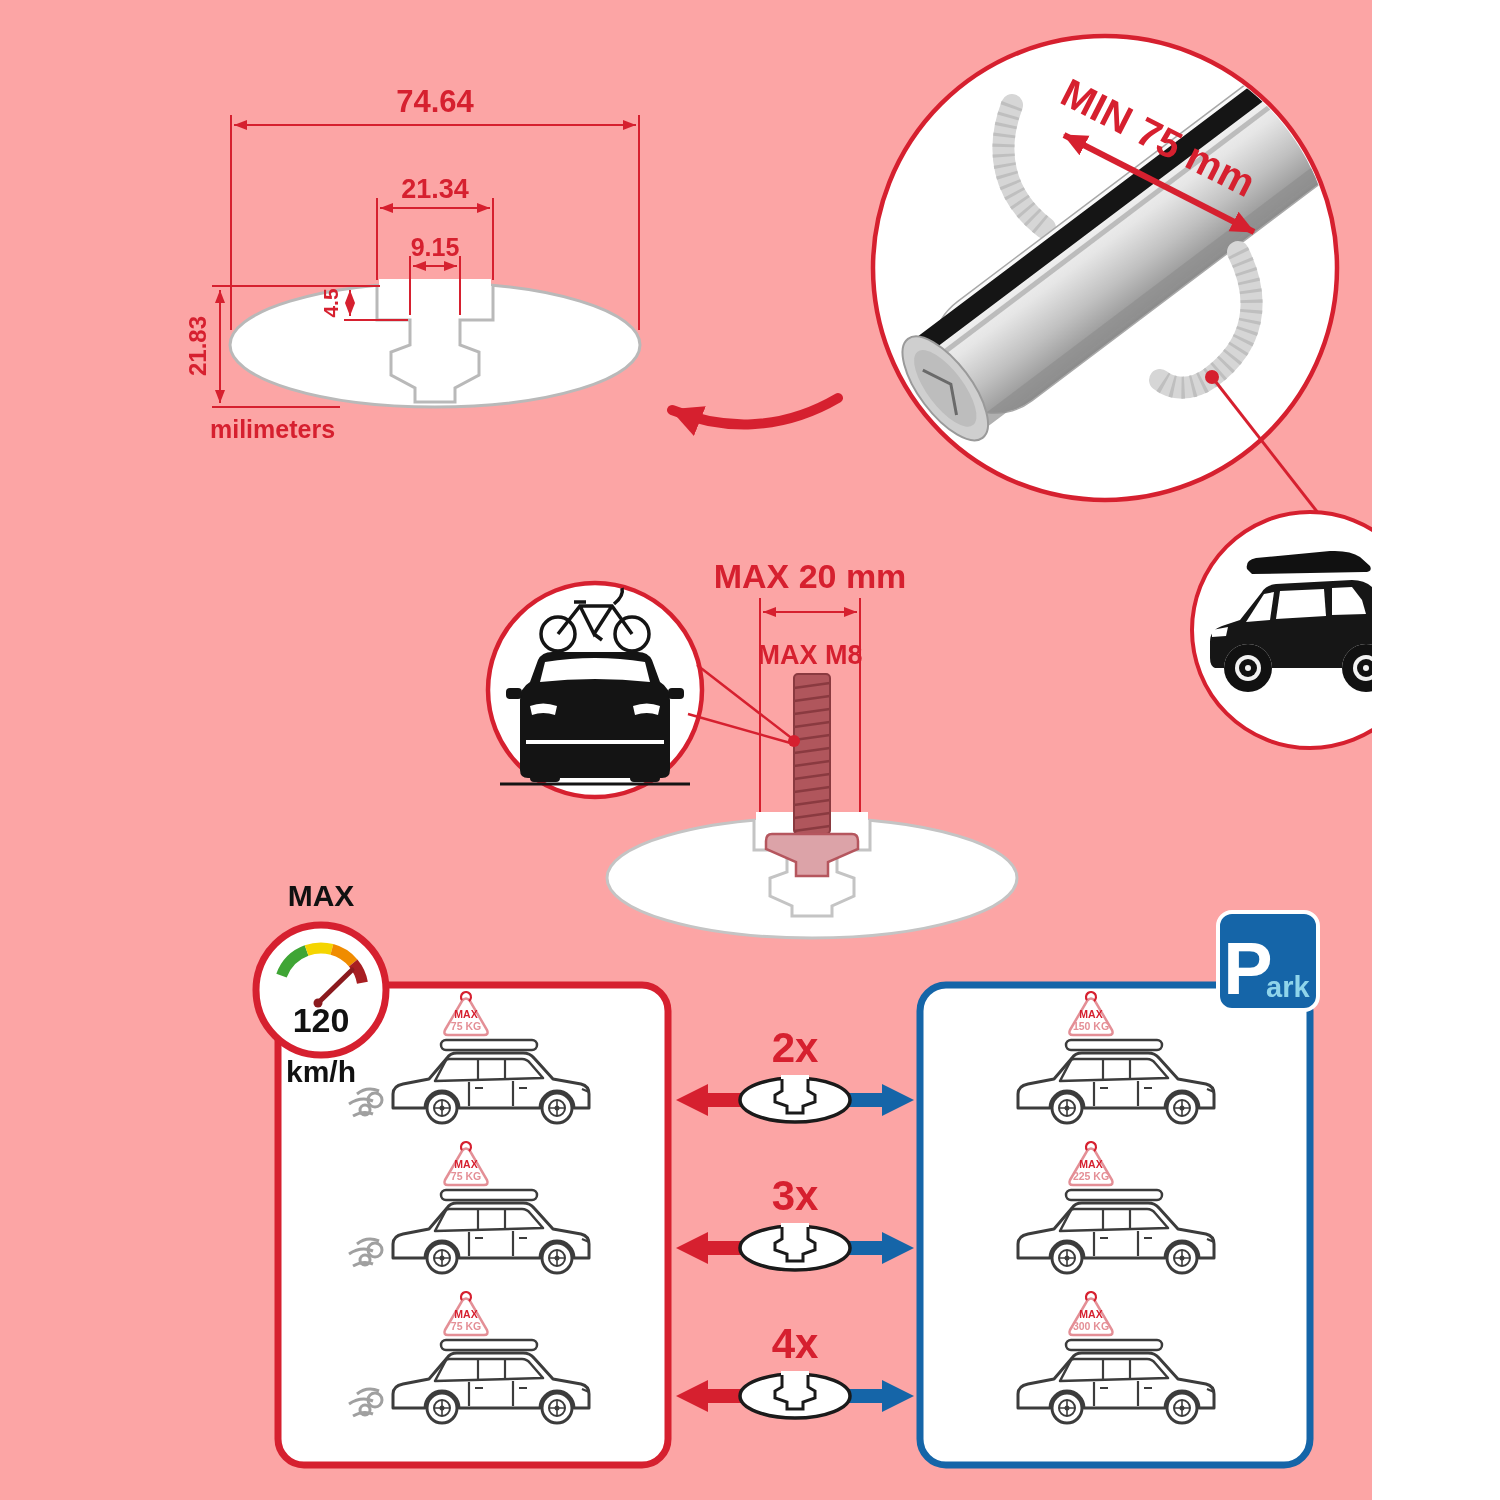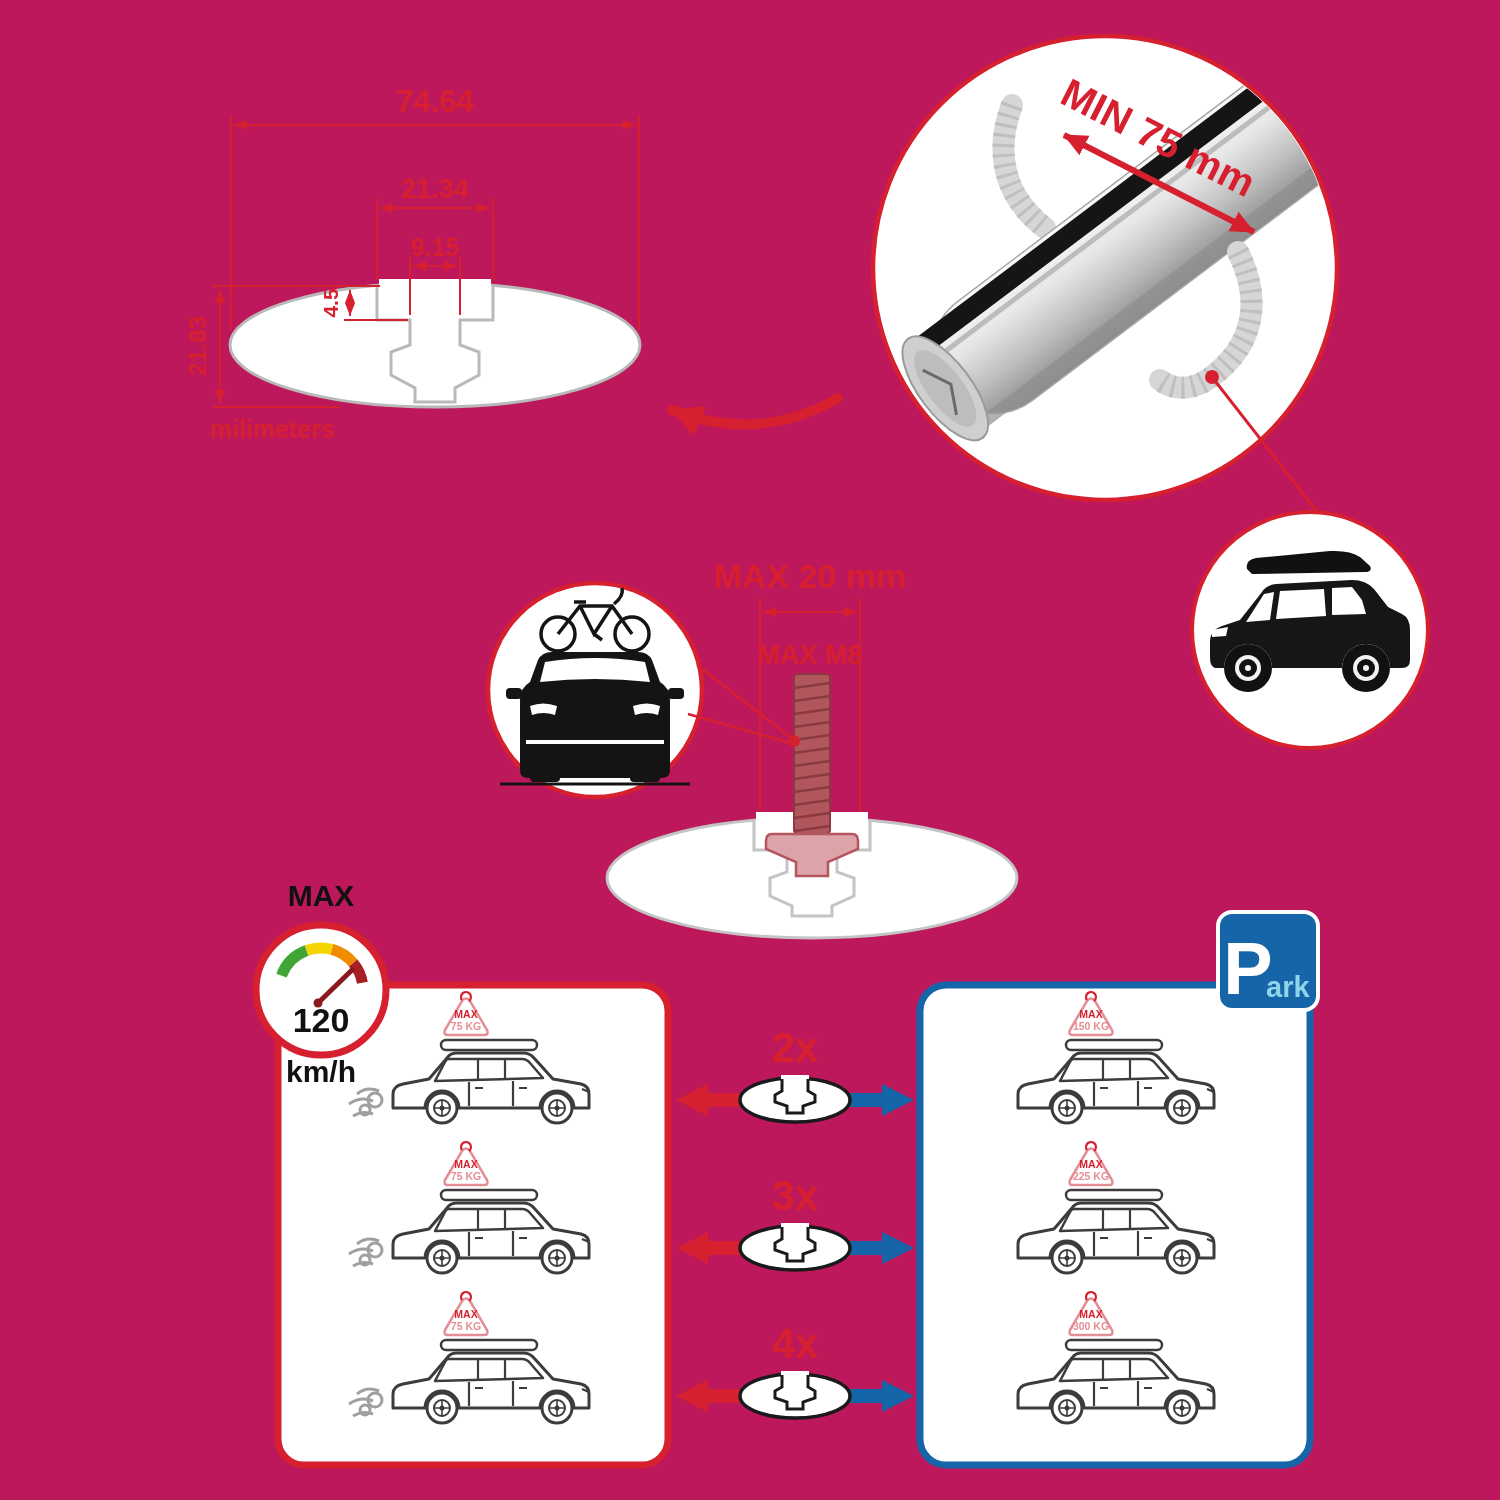--- a/index.html
+++ b/index.html
@@ -1,16 +1,16 @@
 <!DOCTYPE html>
 <html><head>
 <meta charset="utf-8">
 <style>
   html,body{margin:0;padding:0;background:#fff;}
-  .canvas{position:relative;width:1500px;height:1500px;background:#be185d;overflow:hidden;}
+  .canvas{position:relative;width:1372px;height:1500px;background:#fca5a5;overflow:hidden;}
   svg text{font-family:"Liberation Sans", sans-serif;}
   .dim{fill:#d6202f;font-weight:bold;}
   .blk{fill:#111;font-weight:bold;}
   .pink{fill:#e48f96;font-weight:bold;}
   .white{fill:#fff;font-weight:bold;}
   .ltblue{fill:#8fd4ea;font-weight:bold;}
 </style>
 </head>
 <body>
 

